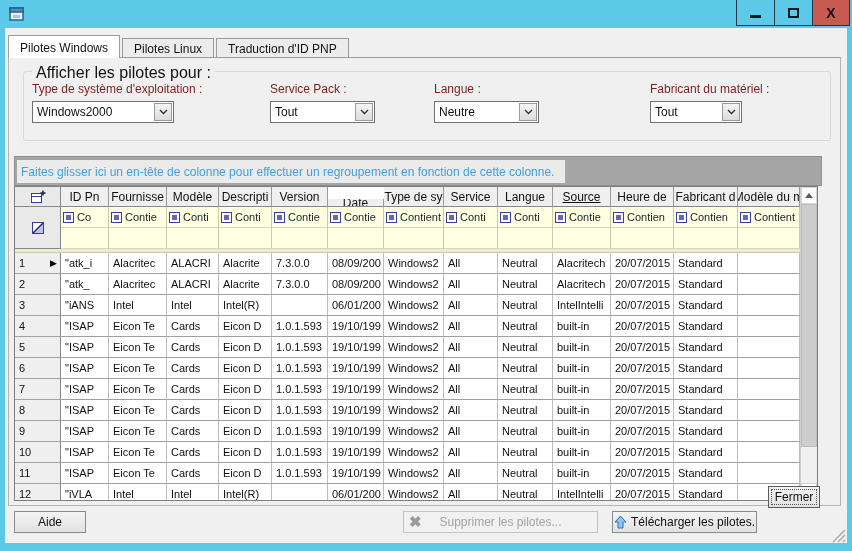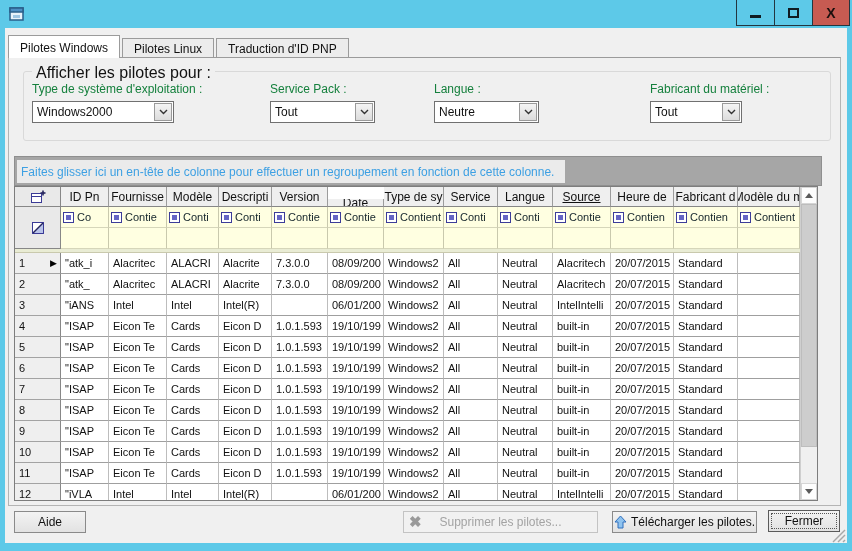--- a/index.html
+++ b/index.html
@@ -24,21 +24,21 @@
   
   .tabstrip { position:absolute; left:3px; top:7px; height:23px; display:flex; align-items:flex-end; }
   .tab { font-size:12px; color:#111; padding:3px 11px 4px 11px; background:#ececec; border:1px solid #9b9b9b; border-bottom:none; margin-right:2px; height:20px; }
   .tab.active { background:#fff; height:23px; padding-top:5px; position:relative; z-index:2; }
   .tabpage { position:absolute; left:3px; top:29px; width:833px; height:449px; background:#f0f0f0; border:1px solid #b4b4b4; border-top:1px solid #9b9b9b; }
 
   
   .groupbox { position:absolute; left:14px; top:13px; width:808px; height:70px; border:1px solid #d9d9d9; border-radius:3px; }
   .groupbox-title { position:absolute; left:8px; top:-8px; background:#f0f0f0; padding:0 4px; font-size:16px; color:#111; }
   .field { position:absolute; top:10px; }
-  .flabel { font-size:12px; color:#15803d; margin-bottom:5px; }
+  .flabel { font-size:12px; color:#7f1d1d; margin-bottom:5px; }
   .combo { height:22px; background:#fff; border:1px solid #707070; display:flex; align-items:center; }
   .cval { flex:1; font-size:12px; color:#111; padding-left:4px; overflow:hidden; white-space:nowrap; }
   .cbtn { width:18px; height:18px; margin:1px; background:linear-gradient(#f4f4f4,#dcdcdc); border:1px solid #9a9a9a; display:flex; align-items:center; justify-content:center; }
   .f1 { left:8px; }   .f1 .combo { width:142px; }
   .f2 { left:246px; } .f2 .combo { width:105px; }
   .f3 { left:410px; } .f3 .combo { width:105px; }
   .f4 { left:626px; } .f4 .combo { width:92px; }
 
   
   .groupbar { position:absolute; left:5px; top:98px; width:808px; height:30px; background:#a6a6a6; border:1px solid #8f8f8f; }
@@ -66,21 +66,21 @@
   .arr-down { border-top:5px solid #5a5a5a; margin-bottom:-4px; }
   .sthumb { position:absolute; left:0; top:17px; width:16px; height:243px; background:#cdcdcd; border:1px solid #bdbdbd; }
 
   
   .btn { position:absolute; height:22px; background:linear-gradient(#f3f3f3,#e2e2e2); border:1px solid #8a8a8a; font-size:12px; color:#111; display:flex; align-items:center; justify-content:center; }
   .btn-help { left:9px; top:483px; width:72px; }
   .btn-delete { left:398px; top:483px; width:195px; background:#f1f1f1; border:1px solid #c3c3c3; color:#a3a3a3; }
   .btn-delete .xicon { position:absolute; left:5px; font-size:15px; font-weight:bold; color:#9a9a9a; }
   .btn-upload { left:607px; top:483px; width:145px; }
   .btn-upload svg { margin-right:4px; }
-  .btn-close-dlg { left:763px; top:482px; width:72px; border:1px solid #5a5a5a; }
+  .btn-close-dlg { left:763px; top:458px; width:52px; border:1px solid #5a5a5a; }
   .btn-close-dlg .focusrect { position:absolute; inset:2px; border:1px dotted #555; display:flex; align-items:center; justify-content:center; font-size:12px; }
 
   .grip { position:absolute; right:1px; bottom:0px; width:14px; height:14px; }
 </style>
 </head>
 <body>
 
 <div class="window">
 
   <div class="titlebar">

